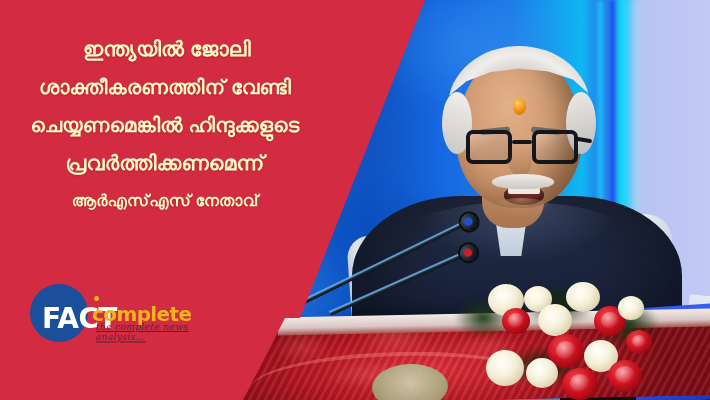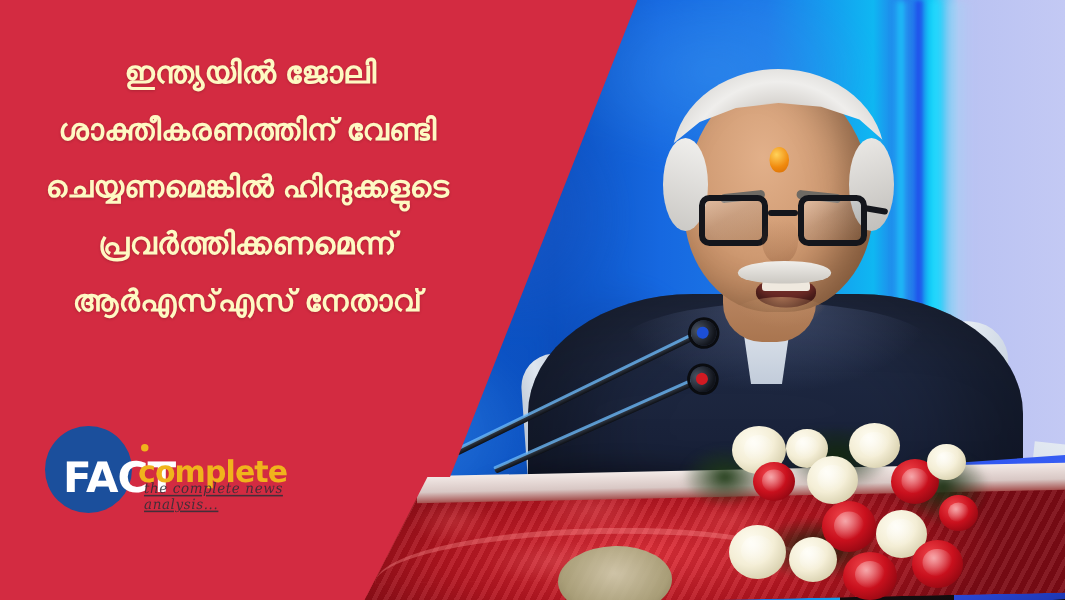--- a/index.html
+++ b/index.html
@@ -266,21 +266,21 @@
     font-weight:bold;
     font-size:20.5px;
     line-height:38px;
     letter-spacing:.2px;
     text-shadow:0 1px 2px rgba(0,0,0,.18);
   }
   #headline .ln{display:block;white-space:nowrap;}
   #headline .ln.l1{padding-left:4px;}
   #headline .ln.l2{font-size:20px;}
   #headline .ln.l3{font-size:20px;}
-  #headline .ln.l5{font-size:20px;}
+  #headline .ln.l5{font-size:16px;}
 
   
   #logo{
     position:absolute;left:30px;top:282px;width:200px;height:62px;
   }
   .logo-circle{
     position:absolute;left:0;top:2px;width:58px;height:58px;border-radius:50%;
     background:#1b4f9c;
   }
   .logo-fact{

